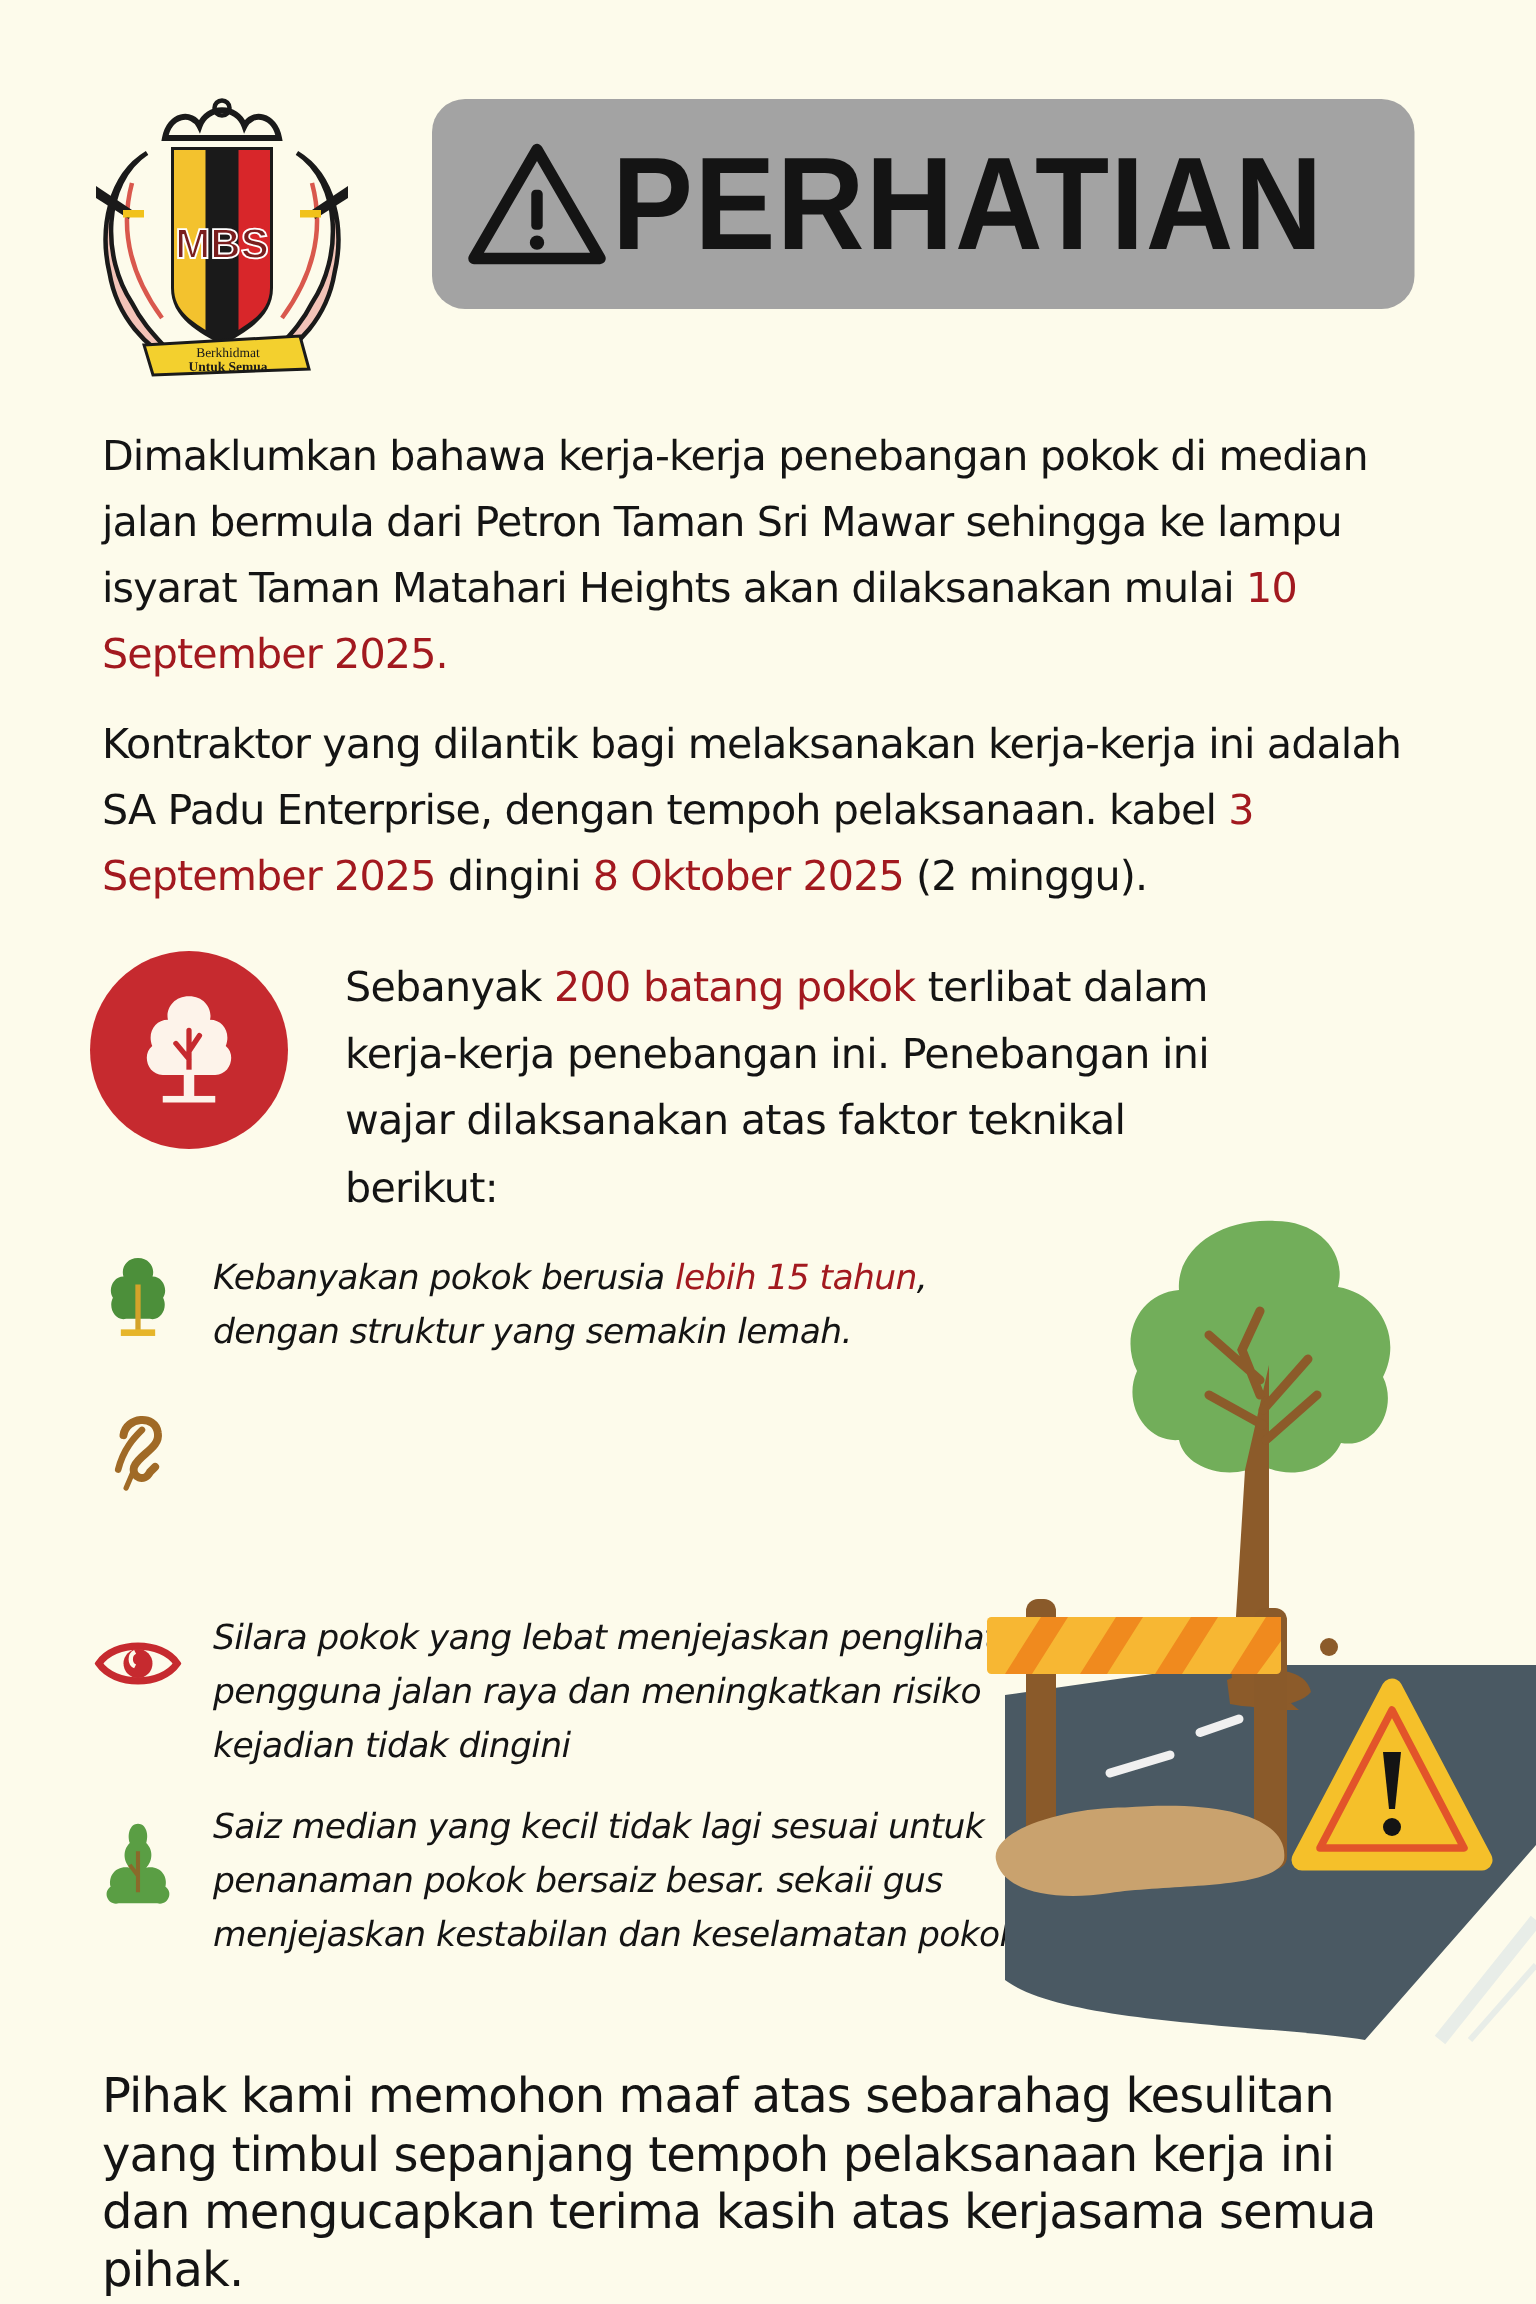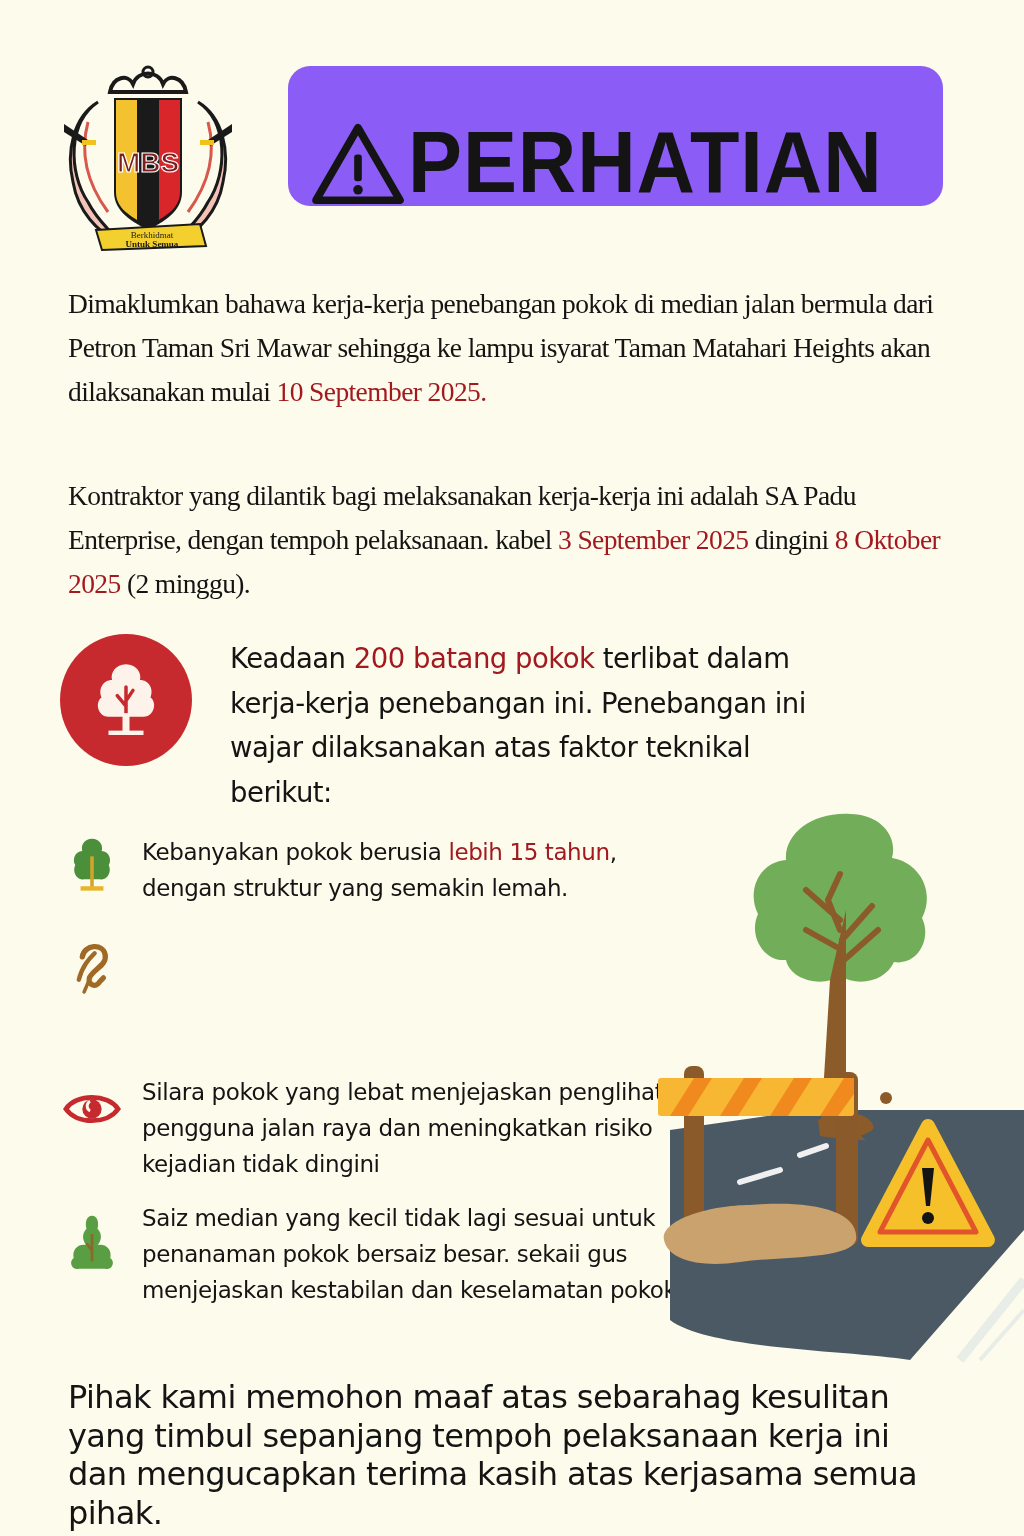--- a/index.html
+++ b/index.html
@@ -8,49 +8,49 @@
       background: #fdfbeb;
       font-family: "DejaVu Sans", sans-serif;
       color: #141414;
       position: relative;
     }
     .hl { color: #a2191f; }
     
     .logo { position: absolute; left: 58px; top: 62px; width: 180px; height: 190px; }
     .banner {
       position: absolute; left: 288px; top: 66px; width: 655px; height: 140px;
-      background: #8b5cf6; border-radius: 22px;
-      display: flex; align-items: flex-end; padding-left: 22px; box-sizing: border-box;
+      background: #a3a3a3; border-radius: 22px;
+      display: flex; align-items: center; padding-left: 22px; box-sizing: border-box;
     }
     .banner svg { width: 96px; height: 84px; margin-right: 2px; }
     .banner-title {
       font-family: "Liberation Sans", sans-serif; font-weight: bold;
       font-size: 88px; letter-spacing: 1px; color: #141414; line-height: 1;
       transform: scaleX(0.92); transform-origin: left center;
     }
     .para {
       position: absolute; left: 68px; width: 880px;
-      font-size: 27.5px; line-height: 44px; letter-spacing: -0.6px; font-family: Liberation Serif, serif;
+      font-size: 27.5px; line-height: 44px; letter-spacing: -0.6px;
     }
     .p1 { top: 282px; }
     .p2 { top: 474px; }
     .summary-icon {
       position: absolute; left: 60px; top: 634px; width: 132px; height: 132px;
       border-radius: 50%; background: #c62a2f;
       display: flex; align-items: center; justify-content: center;
     }
     .summary-text {
       position: absolute; left: 230px; top: 636px; width: 620px;
       font-size: 27.5px; line-height: 44.5px; letter-spacing: -0.5px;
     }
     .factor { position: absolute; left: 60px; display: flex; }
     .factor .ico { width: 64px; height: 70px; flex: none; display: flex; justify-content: center; }
     .factor .txt {
       margin-left: 18px; width: 560px;
-      font-size: 23px; line-height: 36px; letter-spacing: -0.4px;
+      font-size: 23px; line-height: 36px; letter-spacing: -0.4px; font-style: italic;
     }
     .f1 { top: 834px; }
     .f2 { top: 938px; }
     .f3 { top: 1074px; }
     .f4 { top: 1200px; }
     .footer {
       position: absolute; left: 68px; top: 1378px; width: 880px;
       font-size: 32px; line-height: 38.5px; letter-spacing: -0.6px;
     }
     .illustration { position: absolute; left: 650px; top: 810px; width: 374px; height: 560px; }
@@ -106,21 +106,21 @@
 
 <div class="summary-icon">
   <svg viewBox="0 0 80 90" width="70" height="80">
     <path d="M40 4 C52 4,58 14,56 22 C66 22,72 32,68 42 C76 48,72 64,60 64 L20 64 C8 64,4 48,12 42 C8 32,14 22,24 22 C22 14,28 4,40 4Z" fill="#fdf3ea"></path>
     <path d="M40 30 L40 82 M40 52 L30 40 M40 46 L48 34" stroke="#c62a2f" stroke-width="4" fill="none" stroke-linecap="round"></path>
     <rect x="36" y="60" width="8" height="22" fill="#fdf3ea"></rect>
     <rect x="20" y="80" width="40" height="5" fill="#fdf3ea"></rect>
   </svg>
 </div>
 <div class="summary-text">
-  <span>Keadaan </span><span class="hl">200 batang pokok</span><span> terlibat dalam kerja-kerja penebangan ini. Penebangan ini wajar dilaksanakan atas faktor teknikal berikut:</span>
+  <span>Sebanyak </span><span class="hl">200 batang pokok</span><span> terlibat dalam kerja-kerja penebangan ini. Penebangan ini wajar dilaksanakan atas faktor teknikal berikut:</span>
 </div>
 
 <div class="factor f1">
   <div class="ico">
     <svg viewBox="0 0 50 70" width="44" height="64">
       <path d="M25 4 C34 4,38 12,36 18 C44 18,48 28,44 34 C48 42,42 52,34 50 L16 50 C8 52,2 42,6 34 C2 28,6 18,14 18 C12 12,16 4,25 4Z" fill="#4c8f3a"></path>
       <rect x="23" y="24" width="4" height="36" fill="#d4a32a"></rect>
       <rect x="12" y="58" width="26" height="5" fill="#e6b52a"></rect>
     </svg>
   </div>

